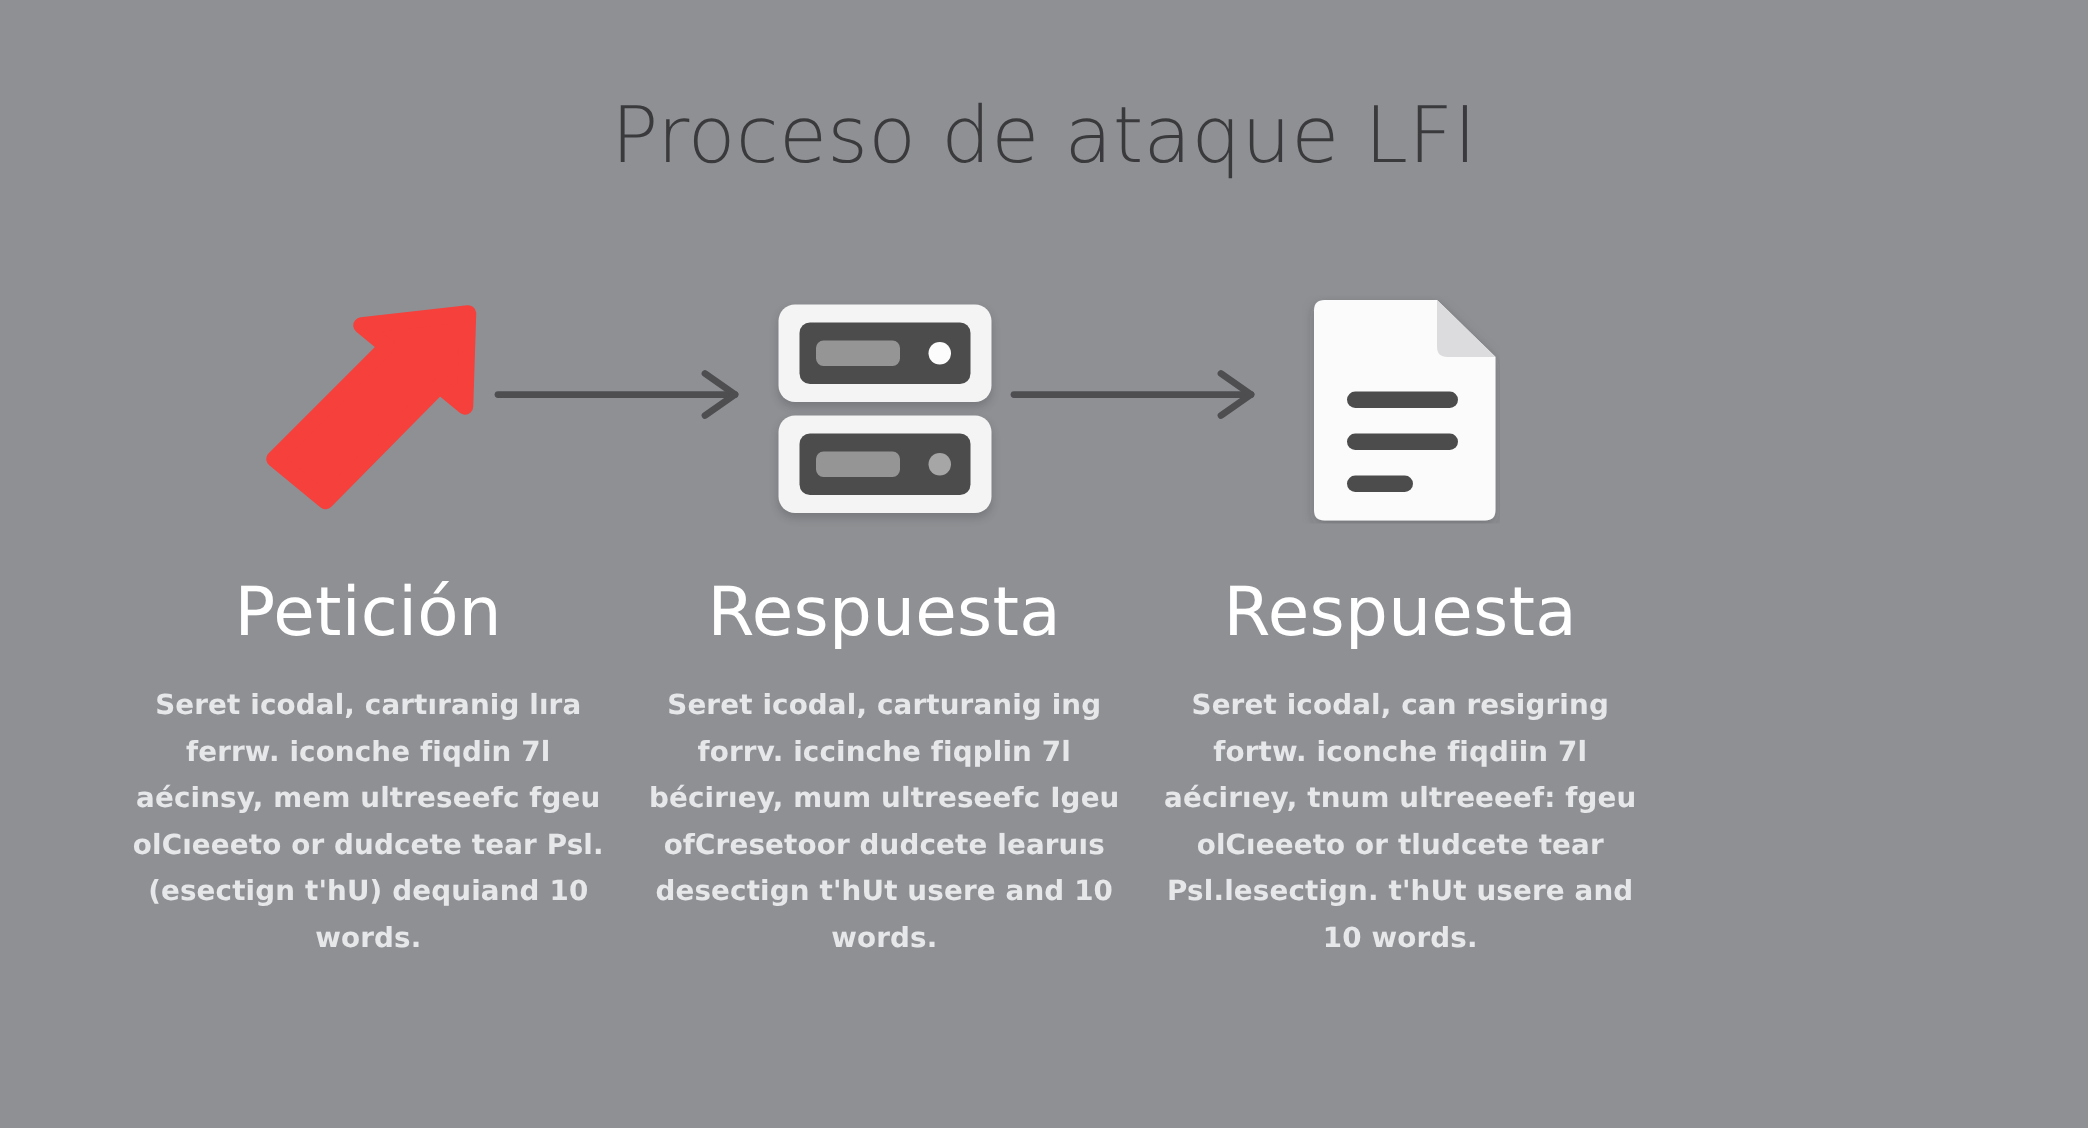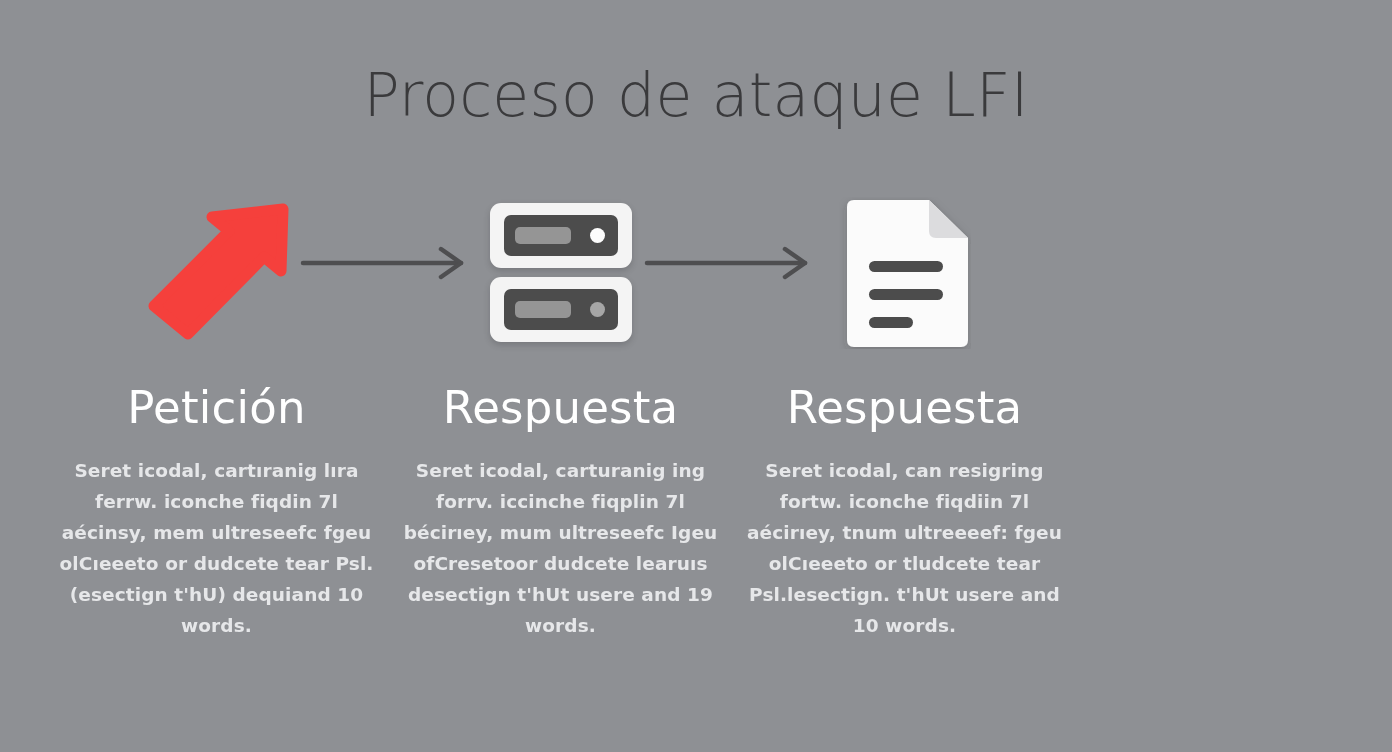--- a/index.html
+++ b/index.html
@@ -23,39 +23,40 @@
   }
 
   
   #title {
     position: absolute;
     left: 0;
     top: 62px;
     width: 1392px;
     text-align: center;
     font-family: "DejaVu Sans", sans-serif;
-    font-size: 60px;
+    font-size: 52px;
     font-weight: 300;
     letter-spacing: 0.2px;
     color: #3a3a3c;
     line-height: 1.12;
     white-space: nowrap;
   }
 
   
   #columns {
     position: absolute;
     left: 0;
     top: 180px;
     width: 1121px;
     height: 470px;
     display: flex;
     flex-direction: row;
     align-items: flex-start;
     justify-content: center;
+    padding-left: 29px;
   }
 
   .column {
     width: 344px;
     display: flex;
     flex-direction: column;
     align-items: center;
     flex: 0 0 auto;
   }
 
@@ -207,21 +208,21 @@
           </div>
           <div class="server-unit">
             <div class="server-inner">
               <div class="server-slot"></div>
               <div class="server-led led-dim"></div>
             </div>
           </div>
         </div>
       </div>
       <div class="col-heading">Respuesta</div>
-      <div class="col-body">Seret icodal, carturanig ing forrv. iccinche fiqplin 7l bécirıey, mum ultreseefc Igeu ofCresetoor dudcete learuıs desectign t'hUt usere and 19 words.</div>
+      <div class="col-body">Seret icodal, carturanig ing forrv. iccinche fiqplin 7l bécirıey, mum ultreseefc Igeu ofCresetoor dudcete learuıs desectign t'hUt usere and 10 words.</div>
     </div>
 
     <div class="connector">
       <svg width="176" height="30" viewBox="0 0 176 30">
         <line x1="2" y1="15" x2="160" y2="15" stroke="#4e4e50" stroke-width="4.5" stroke-linecap="round"></line>
         <polyline points="140,1 160,15 140,29" fill="none" stroke="#4e4e50" stroke-width="4.5" stroke-linecap="round" stroke-linejoin="round"></polyline>
       </svg>
     </div>
 
     <div class="column">

